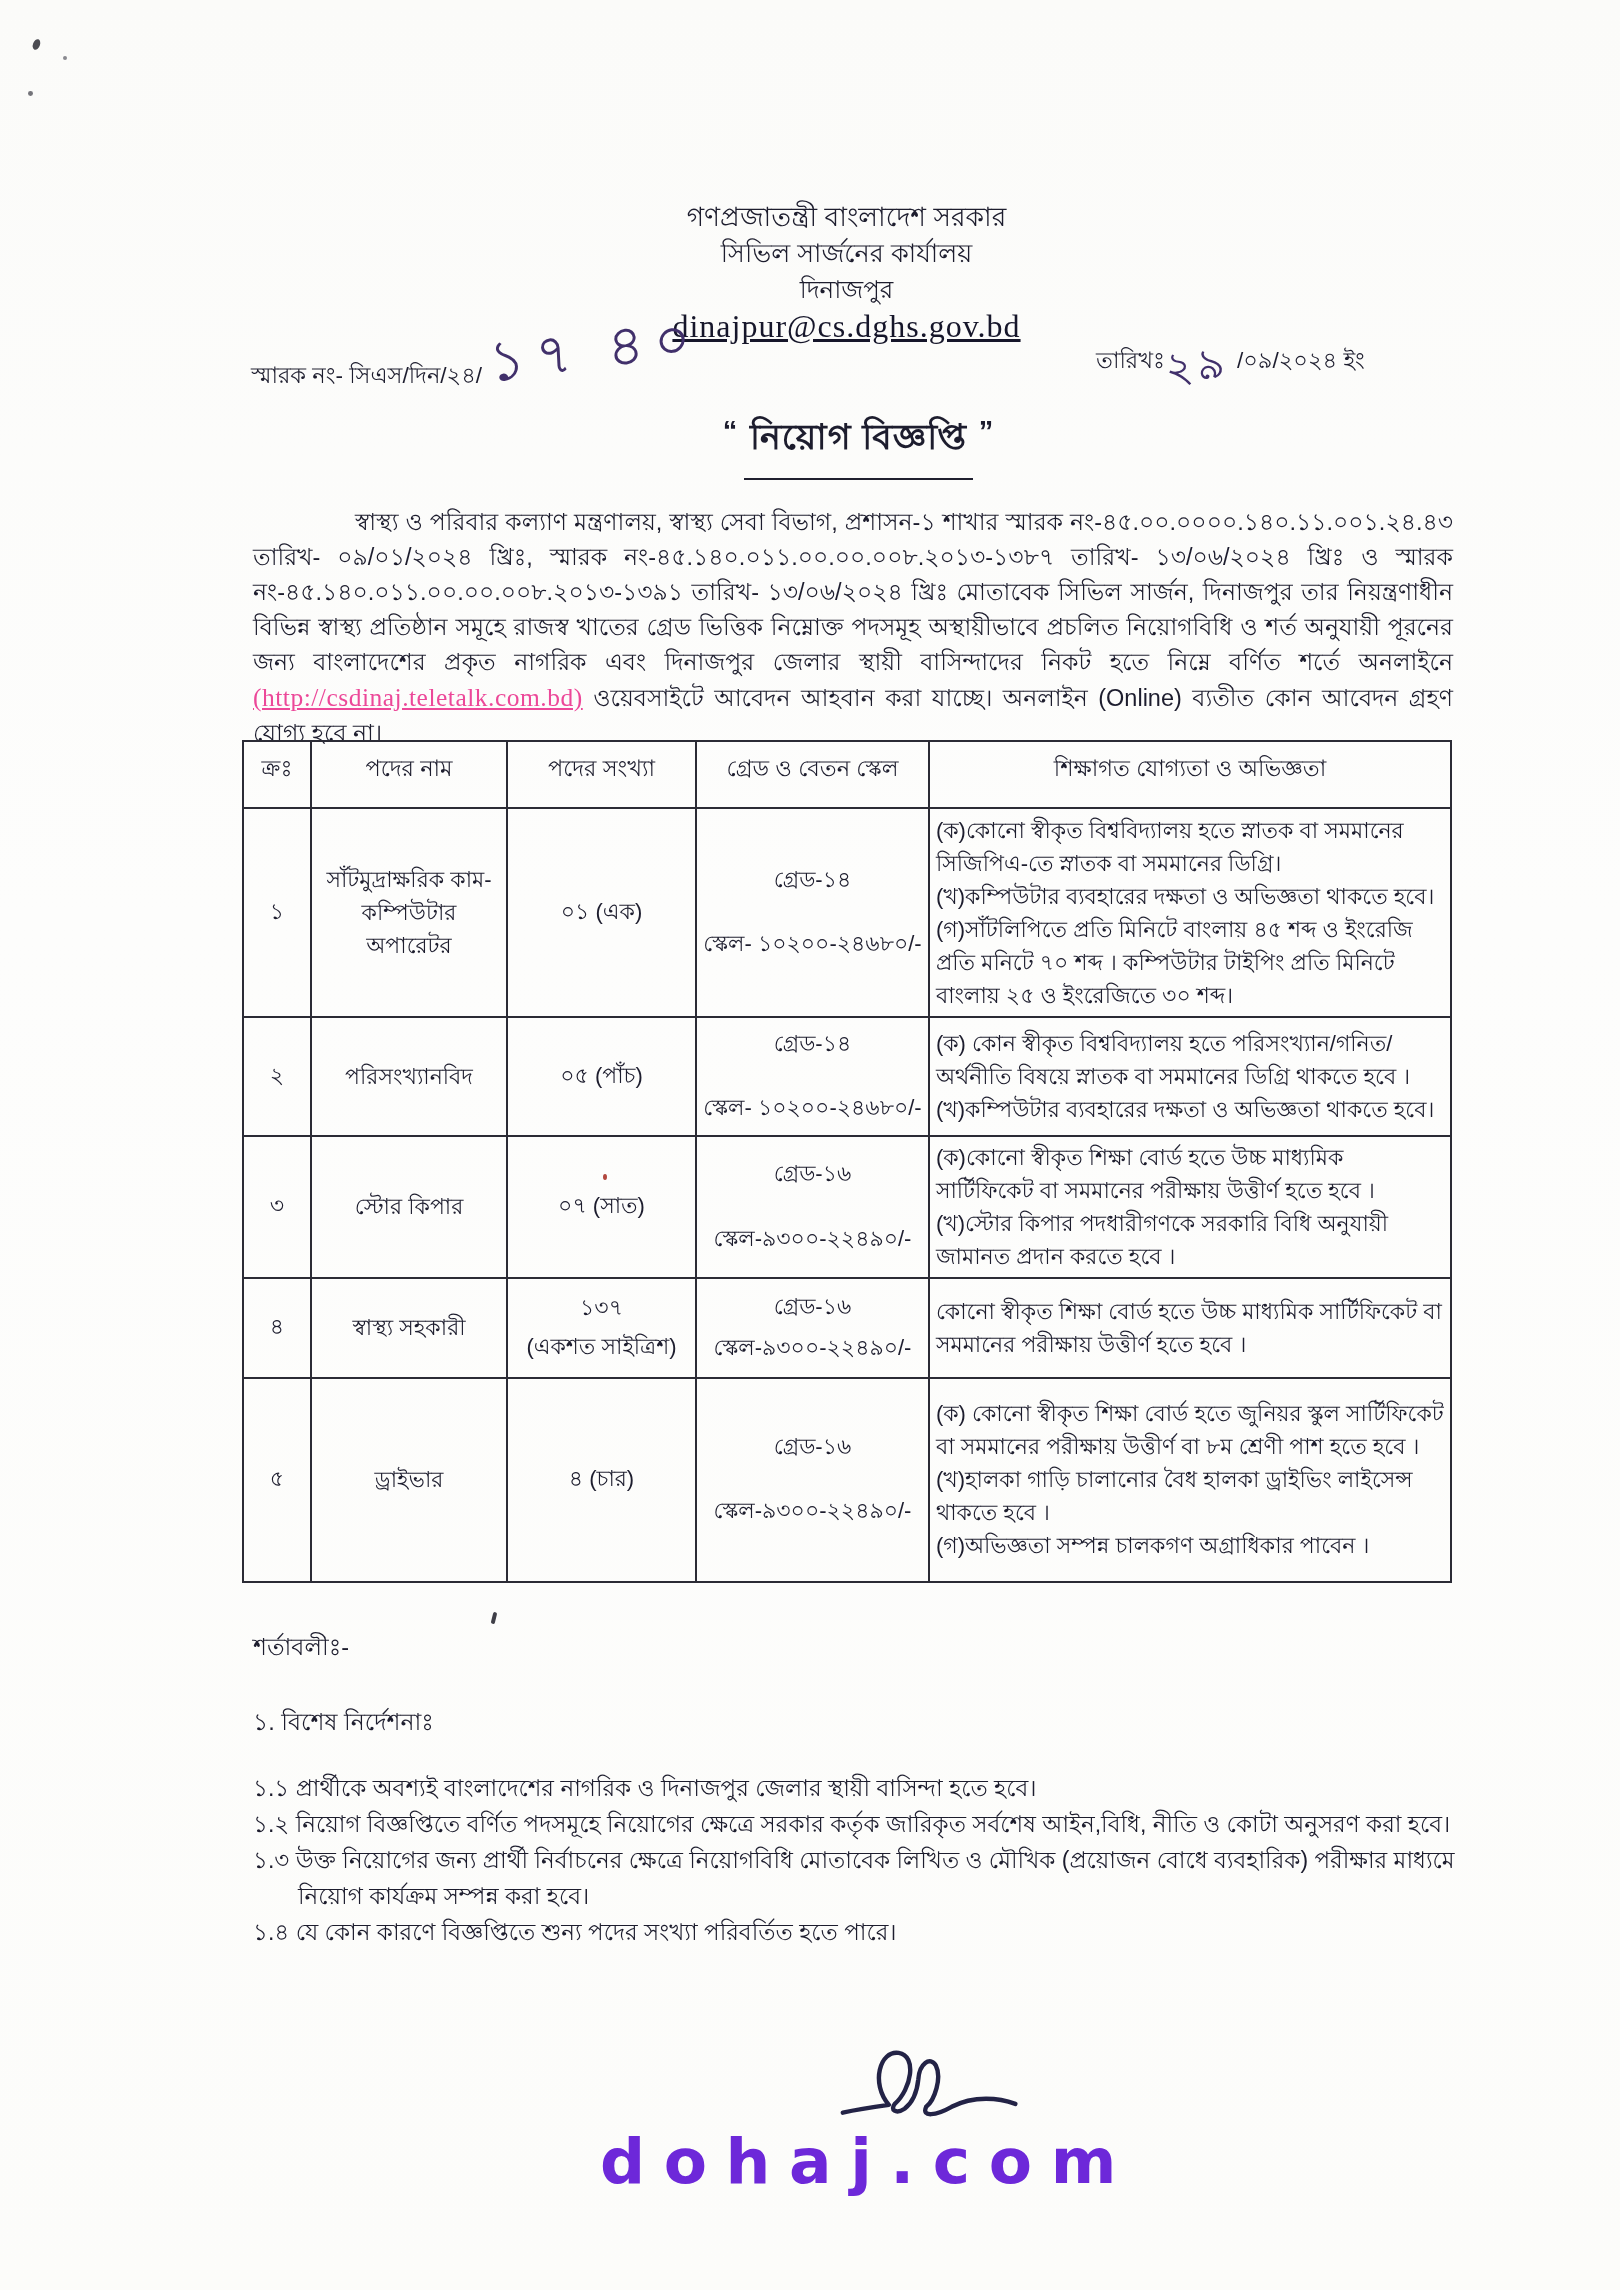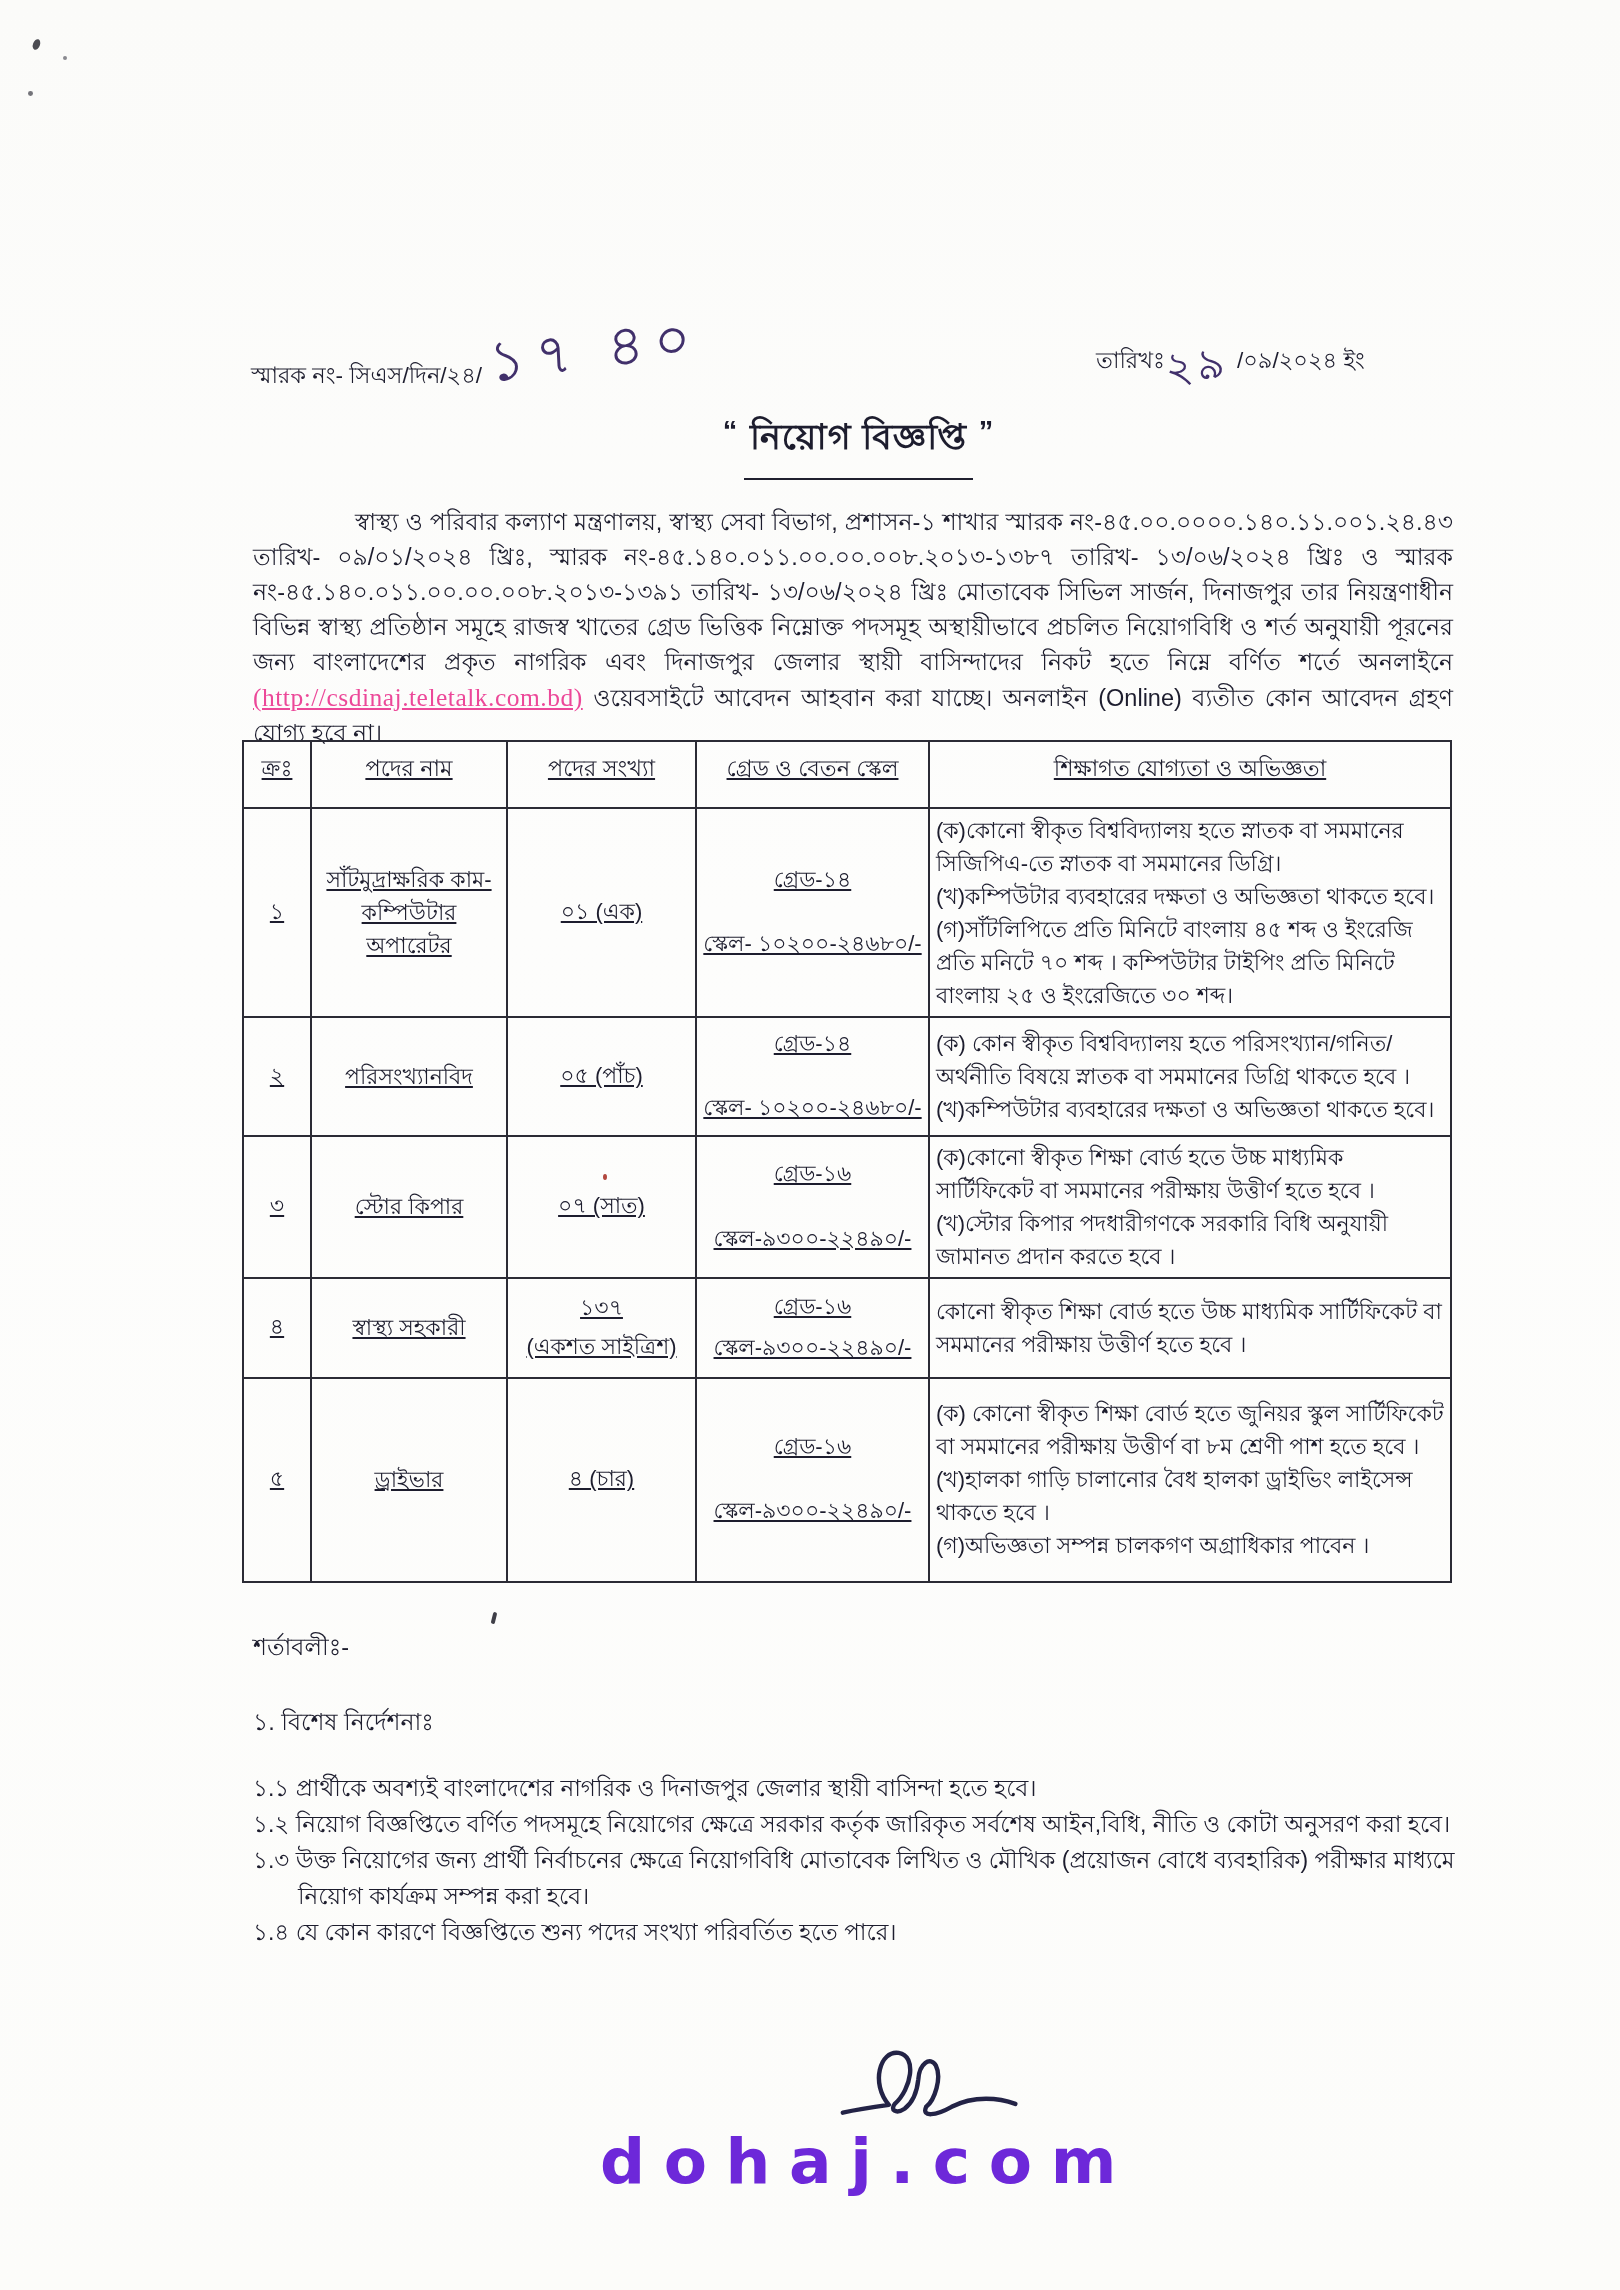--- a/index.html
+++ b/index.html
@@ -31,21 +31,21 @@
   
   .intro{position:absolute;left:253px;top:481px;width:1200px;font-size:23.5px;line-height:35px;
          text-align:justify;text-indent:102px;}
   .intro .url{font-family:"Liberation Serif",serif;font-size:25.5px;letter-spacing:0.5px;
               text-decoration:underline;color:#ec4899;}
   
   table.jobs{position:absolute;left:242px;top:740px;width:1209px;border-collapse:collapse;
              table-layout:fixed;font-size:22px;color:#1d1d2e;}
   table.jobs th,table.jobs td{border:2px solid #2b2b35;padding:3.9px 5.9px;vertical-align:middle;}
   table.jobs th{font-weight:normal;font-size:22.5px;vertical-align:top;padding-top:8.8px;}
-  td.c,th.c{text-align:center;text-decoration:underline;}
+  td.c,th.c{text-align:center;}
   td.qual{ text-align:left;vertical-align:middle;padding:7.8px 7.8px 7.8px 11.8px;line-height:33px;margin-left:44px;}
   .qline{margin:0;}
   .post-cell{line-height:33px;}
   .grade-top{margin-bottom:27.4px;}
   tr.tight .grade-top{margin-bottom:3.9px;}
   .count-sub{margin-top:2px;}
   
   .conds{position:absolute;left:253px;top:1629px;width:1204px;}
   .cond-heading{font-size:23.5px;}
   .cond-section{font-size:23.5px;margin-top:36px;}
@@ -67,20 +67,26 @@
 <body>
 
 <div class="page">
 
   <div class="speck sp1"></div>
   <div class="speck sp2"></div>
   <div class="speck sp3"></div>
   <div class="speck sp4"></div>
   <div class="speck sp5"></div>
 
+  <div class="doc-header">
+    <div class="hdr-govt">গণপ্রজাতন্ত্রী বাংলাদেশ সরকার</div>
+    <div class="hdr-office">সিভিল সার্জনের কার্যালয়</div>
+    <div class="hdr-district">দিনাজপুর</div>
+    <div class="hdr-email">dinajpur@cs.dghs.gov.bd</div>
+  </div>
 
   <div class="memo-label">স্মারক নং- সিএস/দিন/২৪/</div>
   <div class="memo-number">১৭ ৪০</div>
   <div class="date-line">
     <span>তারিখঃ</span><span class="date-hand">২৯</span>
     <span>/০৯/২০২৪ ইং</span>
   </div>
 
   <div class="doc-title">
     <span class="q">“</span><span class="title-text">নিয়োগ বিজ্ঞপ্তি</span><span class="q">”</span>

